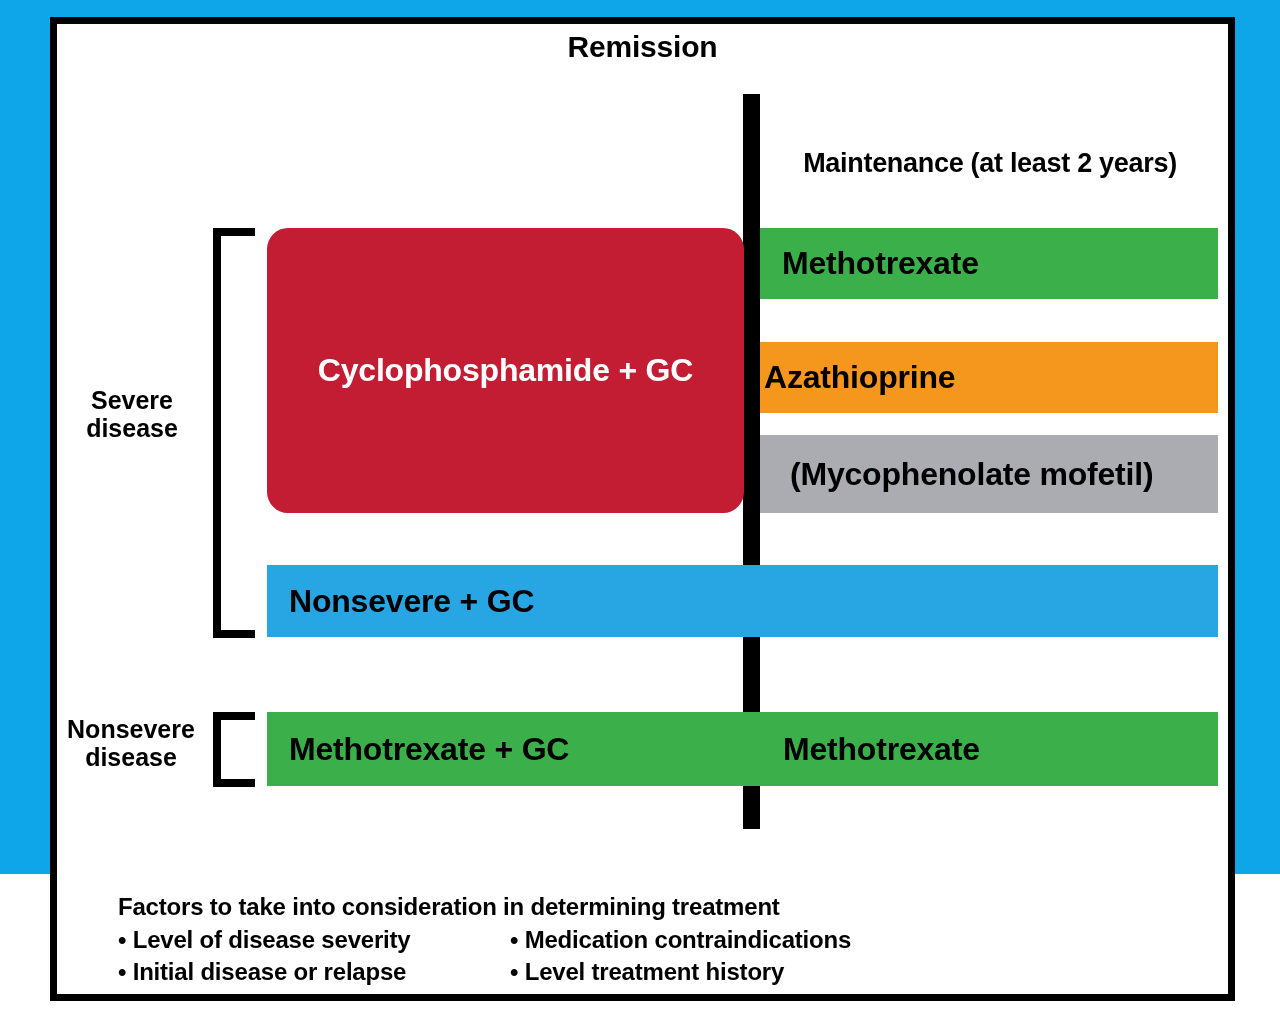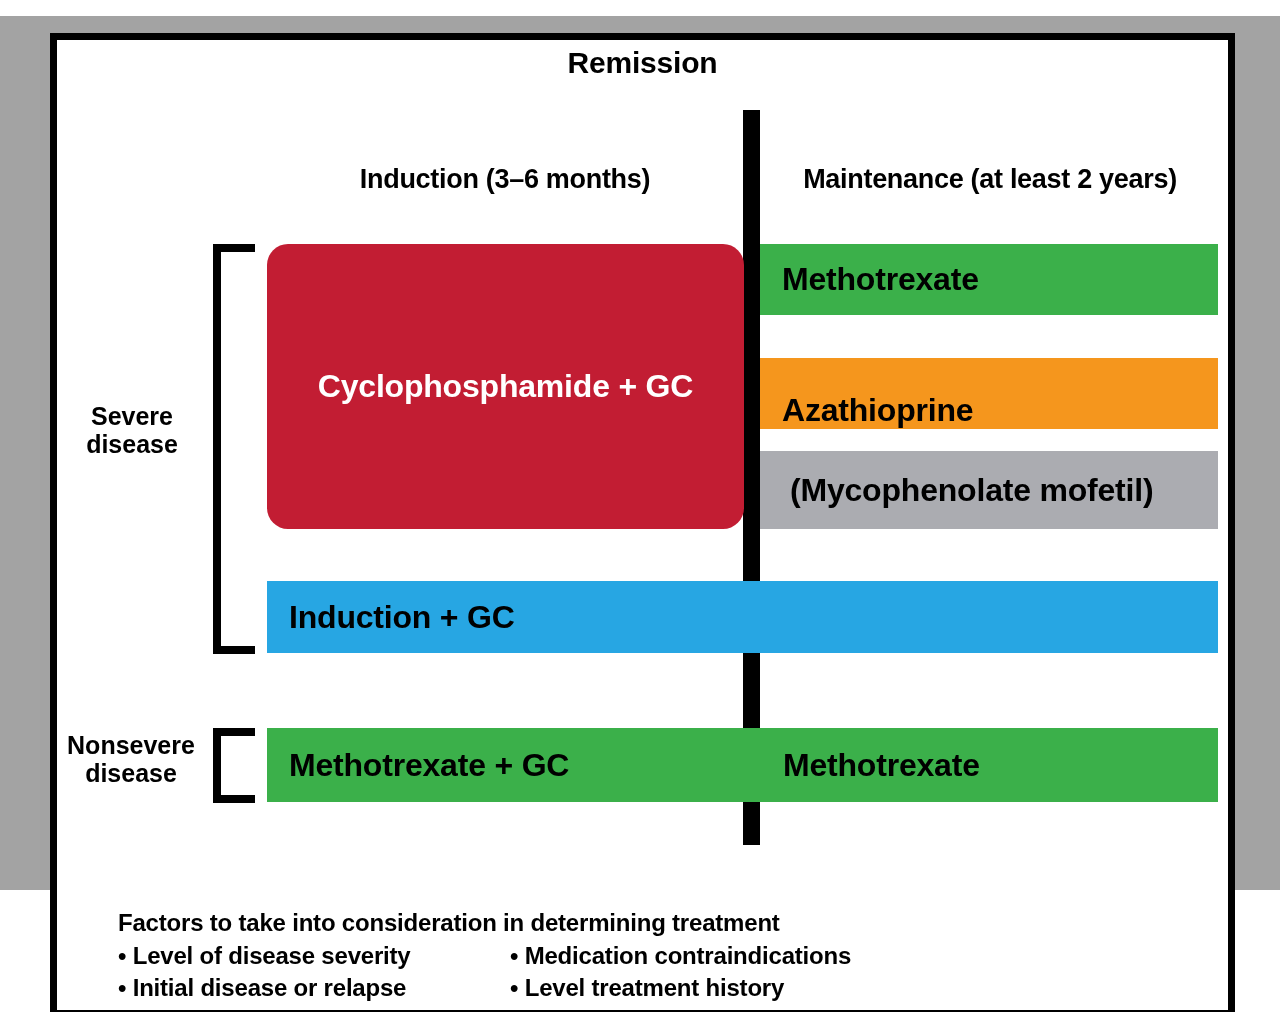--- a/index.html
+++ b/index.html
@@ -11,24 +11,24 @@
     width: 1280px;
     height: 1012px;
     font-family: "Liberation Sans", sans-serif;
     position: relative;
     overflow: hidden;
   }
 
   #diagram {
     position: absolute;
     left: 0;
-    top: 16px;
+    top: 0;
     width: 1280px;
     height: 874px;
-    background: #a3a3a3;
+    background: #0ea5e9;
   }
 
   
   .frame {
     position: absolute;
     left: 50px;
     top: 17px;
     width: 1185px;
     height: 984px;
     border: 7px solid #000000;
@@ -156,22 +156,21 @@
     padding-left: 22px;
   }
   .bar.mtx-maint .bar-label { color: #000000; }
 
   .bar.azathioprine {
     left: 760px;
     top: 342px;
     width: 458px;
     height: 71px;
     background: #F5961D;
-    padding-left: 22px;
-    align-items: flex-end;
+    padding-left: 4px;
   }
   .bar.azathioprine .bar-label { color: #000000; }
 
   .bar.mmf {
     left: 760px;
     top: 435px;
     width: 458px;
     height: 78px;
     background: #ABACB1;
     padding-left: 30px;
@@ -241,21 +240,20 @@
 <body>
 
 <div id="diagram">
 
   <div class="frame"></div>
 
   <div class="title">Remission</div>
 
   <div class="divider"></div>
 
-  <div class="col-head induction">Induction (3–6 months)</div>
 
   <div class="col-head maintenance">Maintenance (at least 2 years)</div>
 
   <div class="group-label severe">Severe
 disease</div>
 
   <div class="bracket severe"></div>
 
   <div class="group-label nonsevere">Nonsevere
 disease</div>
@@ -272,21 +270,21 @@
 
   <div class="bar azathioprine">
     <span class="bar-label">Azathioprine</span>
   </div>
 
   <div class="bar mmf">
     <span class="bar-label">(Mycophenolate mofetil)</span>
   </div>
 
   <div class="bar rituximab">
-    <span class="bar-label">Induction + GC</span>
+    <span class="bar-label">Nonsevere + GC</span>
   </div>
 
   <div class="bar mtx-induction">
     <span class="bar-label left">Methotrexate + GC</span>
     <span class="bar-label right">Methotrexate</span>
   </div>
 
   <div class="notes">
     <div class="notes-title">Factors to take into consideration in determining treatment</div>
     <div class="notes-grid">

